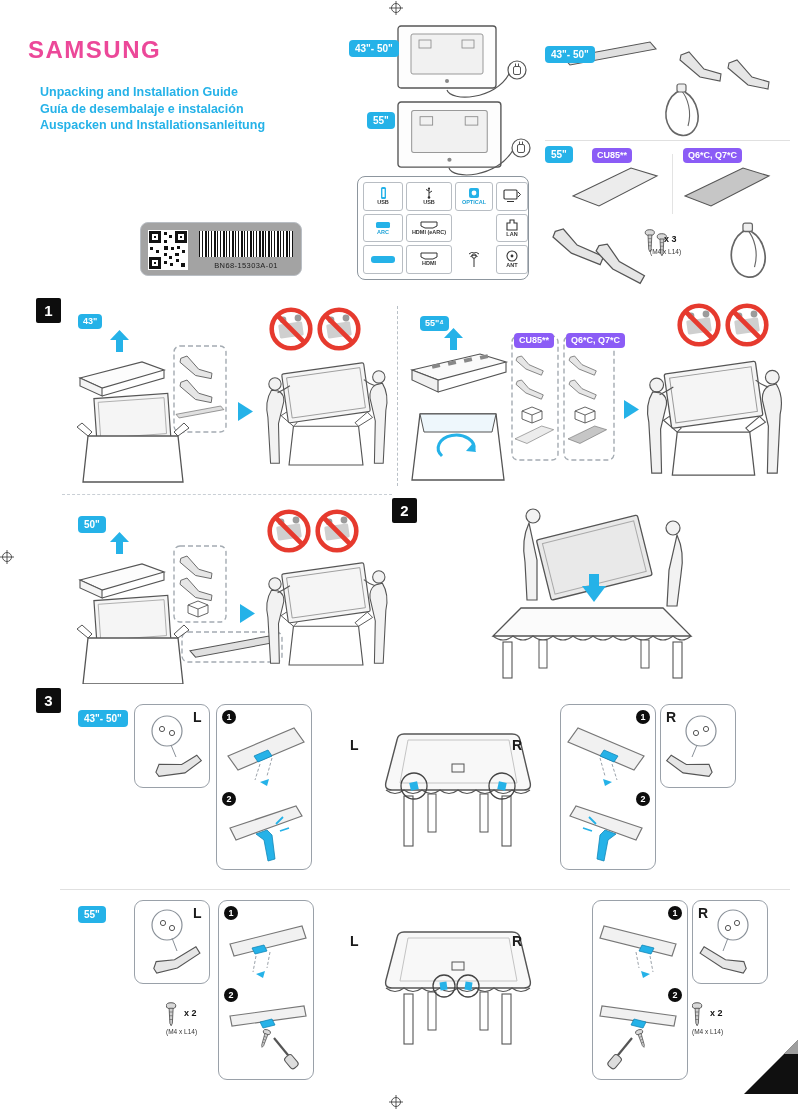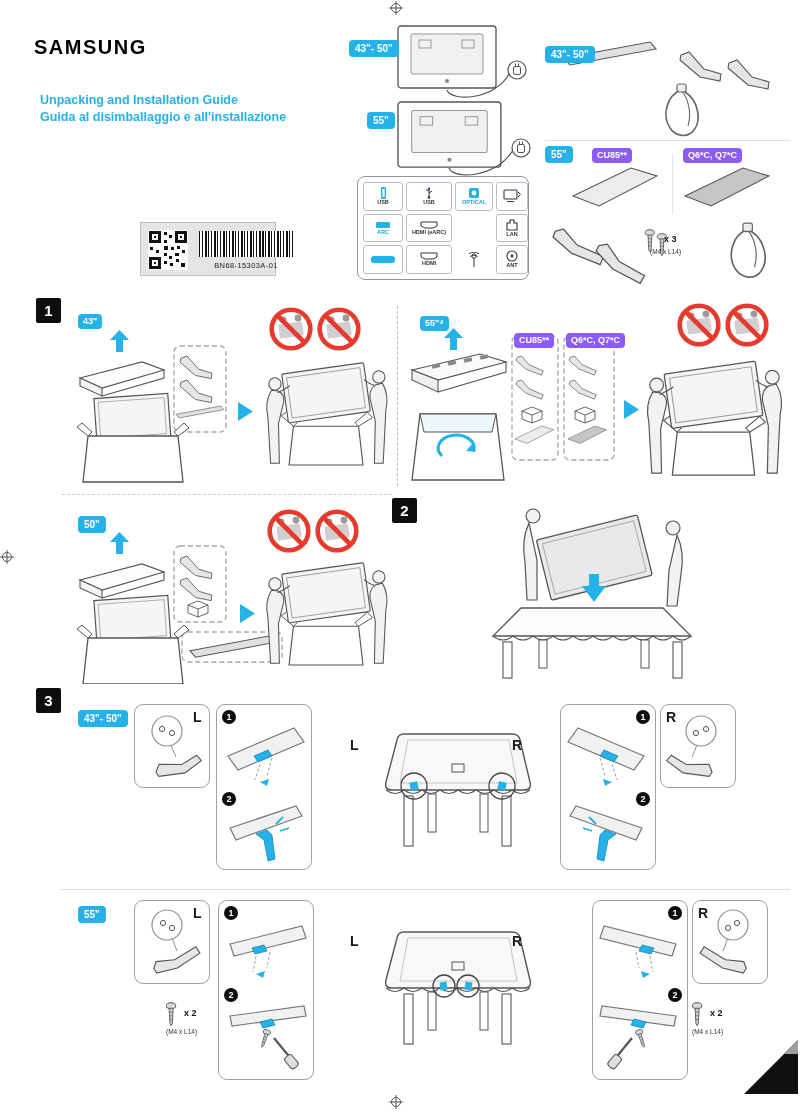--- a/index.html
+++ b/index.html
@@ -6,24 +6,24 @@
   html,body{width:802px;height:1116px}
   body{position:relative;background:#fff;font-family:"Liberation Sans",sans-serif;color:#222;overflow:hidden}
   .abs{position:absolute}
   .badge{position:absolute;background:#25b2e8;color:#fff;font-weight:bold;font-size:10px;line-height:1;padding:4px 6px 3px;border-radius:4px;white-space:nowrap;z-index:4}
   .badge.dark{background:#8b5cf6}
   .badge.sm{font-size:9px;padding:3px 5px}
   .secnum{position:absolute;width:25px;height:25px;background:#0d0d0d;color:#fff;font-weight:bold;font-size:15px;display:flex;align-items:center;justify-content:center;border-radius:2px;z-index:4}
   .substep{position:absolute;width:14px;height:14px;border-radius:50%;background:#0d0d0d;color:#fff;font-size:9px;font-weight:bold;display:flex;align-items:center;justify-content:center;z-index:5}
   .obox{position:absolute;border:1.5px solid #9aa1a9;border-radius:9px;background:#fff;z-index:2}
   .lr{position:absolute;font-weight:bold;font-size:14px;color:#1a1a1a;z-index:5}
-  .logo{position:absolute;left:34px;top:36px;color:#000000;font-weight:bold;font-size:20px;letter-spacing:1.5px}
-  .titles{position:absolute;left:40px;top:92px}
+  .logo{position:absolute;left:28px;top:36px;color:#ec4899;font-weight:bold;font-size:24px;letter-spacing:1.5px}
+  .titles{position:absolute;left:40px;top:84px}
   .titles div{color:#25b2e8;font-weight:bold;font-size:12.5px;line-height:16.5px}
-  .codebox{position:absolute;left:140px;top:222px;width:136px;height:54px;border:1.5px solid #b9bec4;border-radius:0;background:#e5e5e5}
+  .codebox{position:absolute;left:140px;top:222px;width:162px;height:54px;border:1.5px solid #b9bec4;border-radius:8px;background:#a3a3a3}
   .barcode{position:absolute;left:58px;top:8px;width:94px;height:26px;background:repeating-linear-gradient(90deg,#111 0 1.5px,#fff 1.5px 3px,#111 3px 3.8px,#fff 3.8px 6.5px,#111 6.5px 8px,#fff 8px 9px)}
   .partnum{position:absolute;left:58px;top:38px;width:94px;text-align:center;font-size:7.5px;color:#222;letter-spacing:.4px}
   .qty{position:absolute;font-size:9px;font-weight:bold;color:#111;z-index:4}
   .spec{position:absolute;font-size:6.5px;color:#333;z-index:4}
   .hline{position:absolute;background:#e0e0e0;height:1px;z-index:1}
   .vline{position:absolute;background:#e3e3e3;width:1px;z-index:1}
   .vdash{position:absolute;border-left:1.5px dashed #b9c0c7;z-index:1}
   .hdash{position:absolute;border-top:1.5px dashed #c9cfd5;z-index:1}
   .ports{position:absolute;left:357px;top:176px;width:172px;height:104px;border:1.6px solid #8d969e;border-radius:8px;display:grid;grid-template-columns:40px 46px 38px 32px;grid-template-rows:1fr 1fr 1fr;gap:3px;padding:5px;z-index:2;background:#fff}
   .portcell{border:1px solid #b8bdc3;border-radius:3px;display:flex;flex-direction:column;align-items:center;justify-content:center;gap:1px;font-size:5.5px;line-height:1;color:#333;font-weight:bold;text-align:center;overflow:hidden}
@@ -211,21 +211,22 @@
 <svg class="abs" style="left:0px;top:550px" width="14" height="14">
     <use href="#crosshair"></use>
   </svg>
 <svg class="abs" style="left:389px;top:1095px" width="14" height="14">
     <use href="#crosshair"></use>
   </svg>
 
 <div class="logo">SAMSUNG</div>
 <div class="titles">
   <div>Unpacking and Installation Guide</div>
-  <div>Guida al disimballaggio e all'installazione</div>
+  <div>Guía de desembalaje e instalación</div>
+  <div>Auspacken und Installationsanleitung</div>
 </div>
 
 <div class="codebox">
   <svg class="abs" style="left:7px;top:7px" width="40" height="40" viewBox="0 0 40 40">
     <rect width="40" height="40" fill="#fff"></rect>
     <g fill="#111">
       <rect x="1" y="1" width="12" height="12"></rect>
         <rect x="27" y="1" width="12" height="12"></rect>
         <rect x="1" y="27" width="12" height="12"></rect>
       <rect x="16" y="2" width="3" height="3"></rect>

